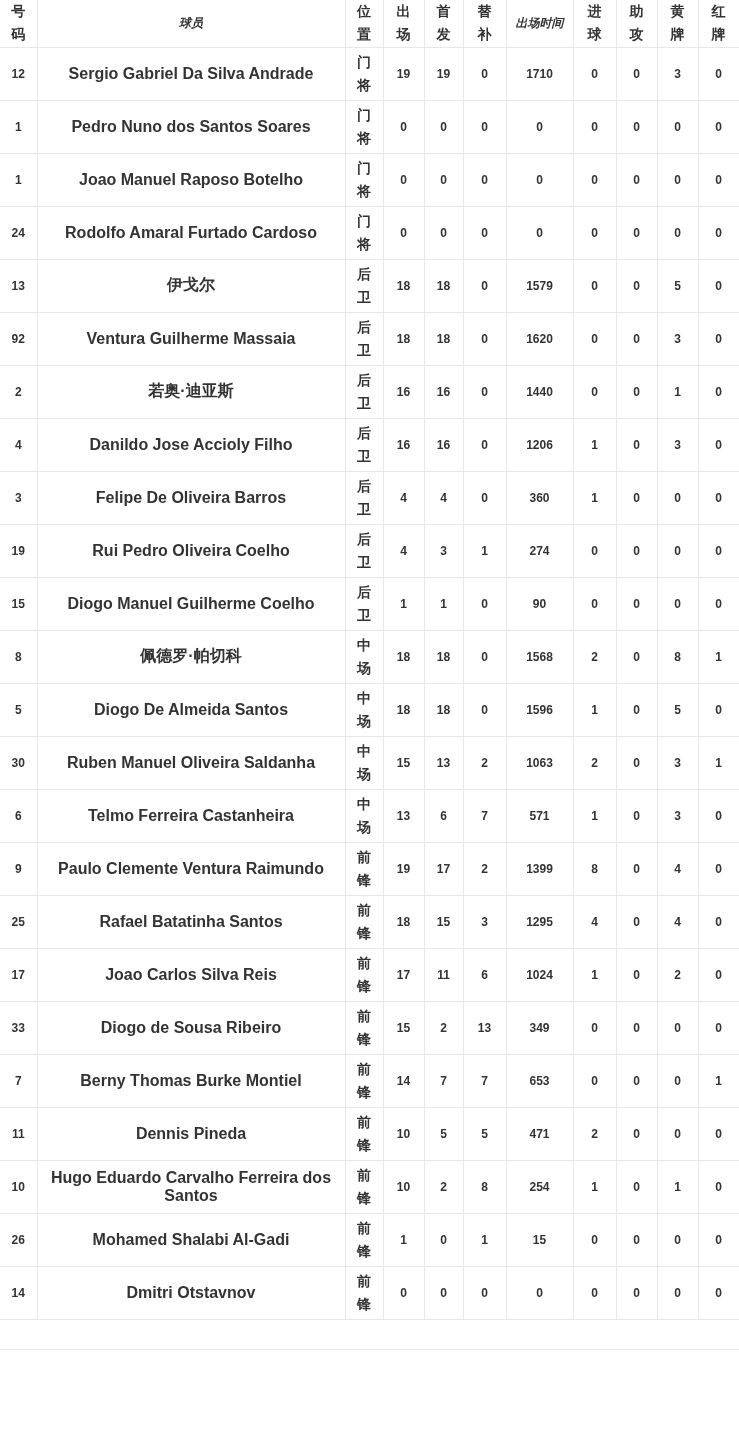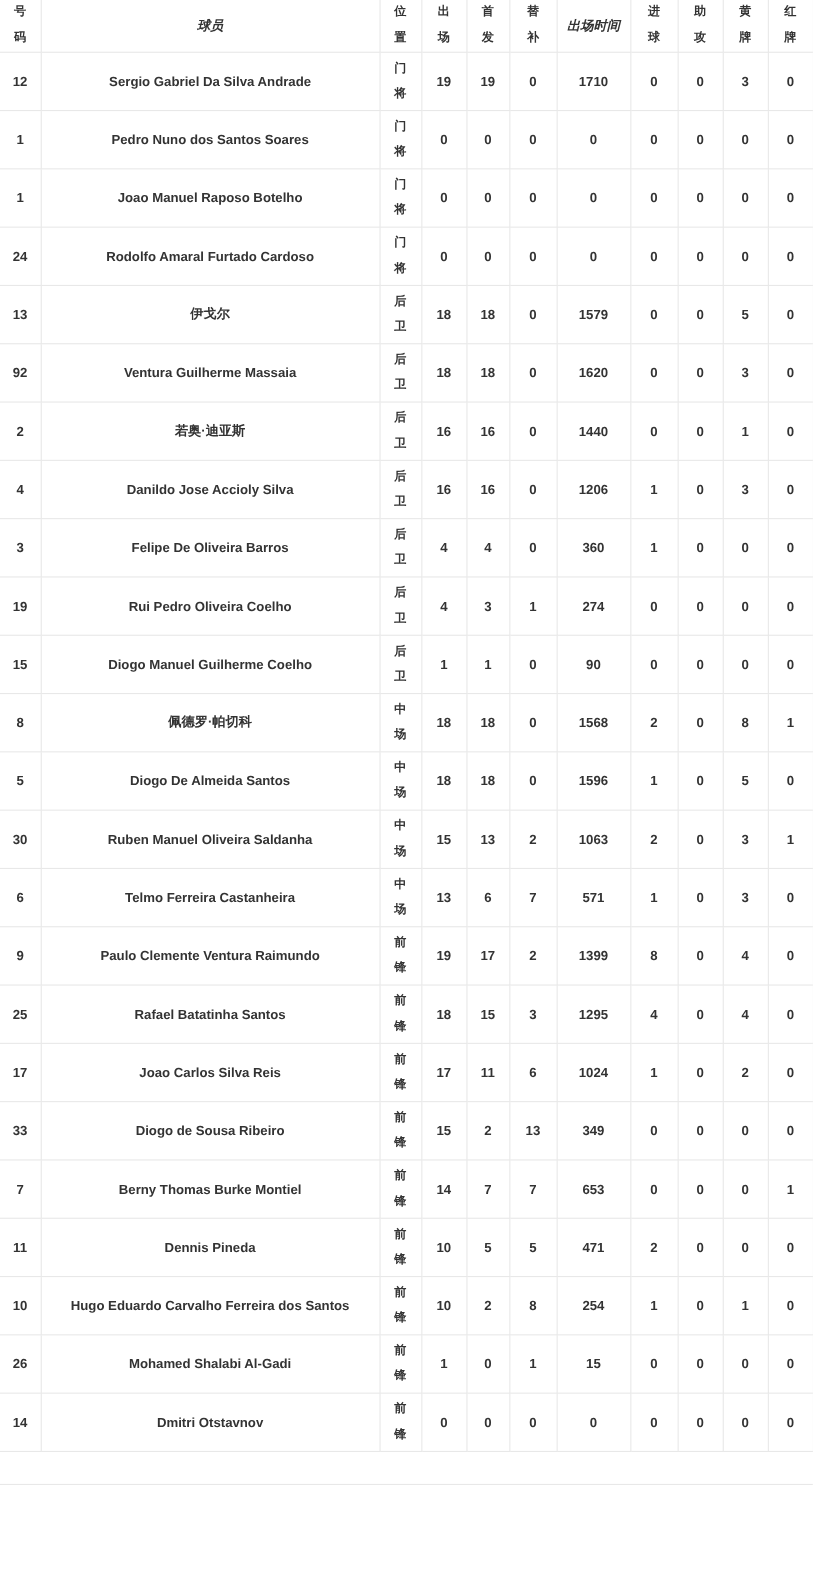--- a/index.html
+++ b/index.html
@@ -33,29 +33,29 @@
     overflow: hidden;
   }
   table.stats thead tr { height: 47px; }
   table.stats tbody tr { height: 53px; }
   
   .stack {
     display: inline-block;
     width: 1.15em;
     word-break: break-all;
     line-height: 23px;
-    font-size: 11px;
+    font-size: 14px;
   }
   .oneline {
     display: inline-block;
     white-space: nowrap;
     font-size: 12px;
     font-style: italic;
   }
-  .player-name { font-size: 12px; }
+  .player-name { font-size: 16px; }
   .table-footer {
     width: 739px;
     height: 29px;
     border-bottom: 1px solid #e8e8e8;
     background: #ffffff;
   }
 </style>
 </head>
 <body>
 
@@ -175,21 +175,21 @@
         <td><span>16</span></td>
         <td><span>0</span></td>
         <td><span>1440</span></td>
         <td><span>0</span></td>
         <td><span>0</span></td>
         <td><span>1</span></td>
         <td><span>0</span></td>
       </tr>
       <tr>
         <td><span>4</span></td>
-        <td><span class="player-name">Danildo Jose Accioly Silva</span></td>
+        <td><span class="player-name">Danildo Jose Accioly Filho</span></td>
         <td><span class="stack">后卫</span></td>
         <td><span>16</span></td>
         <td><span>16</span></td>
         <td><span>0</span></td>
         <td><span>1206</span></td>
         <td><span>1</span></td>
         <td><span>0</span></td>
         <td><span>3</span></td>
         <td><span>0</span></td>
       </tr>

